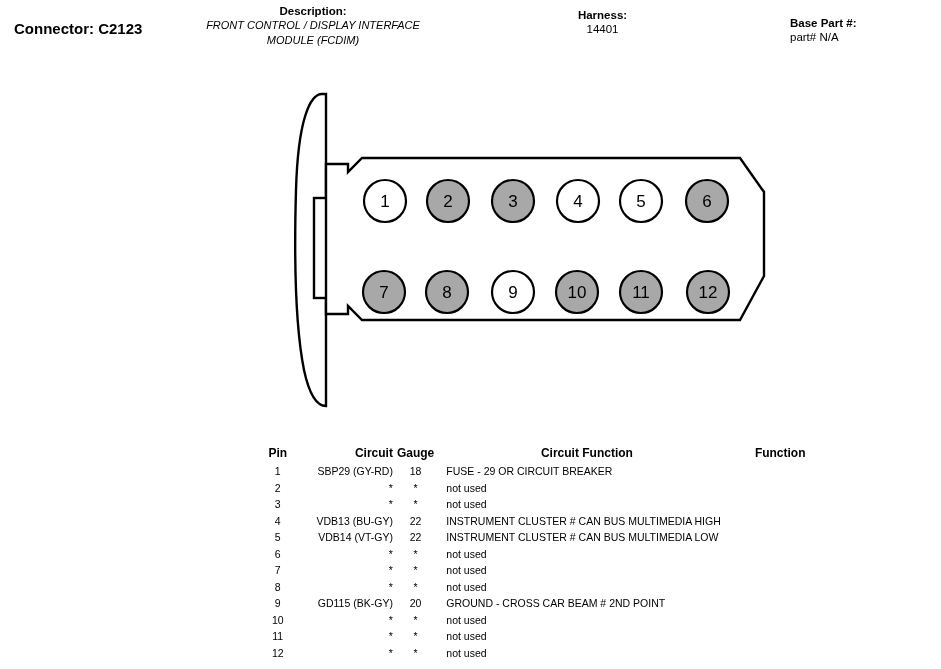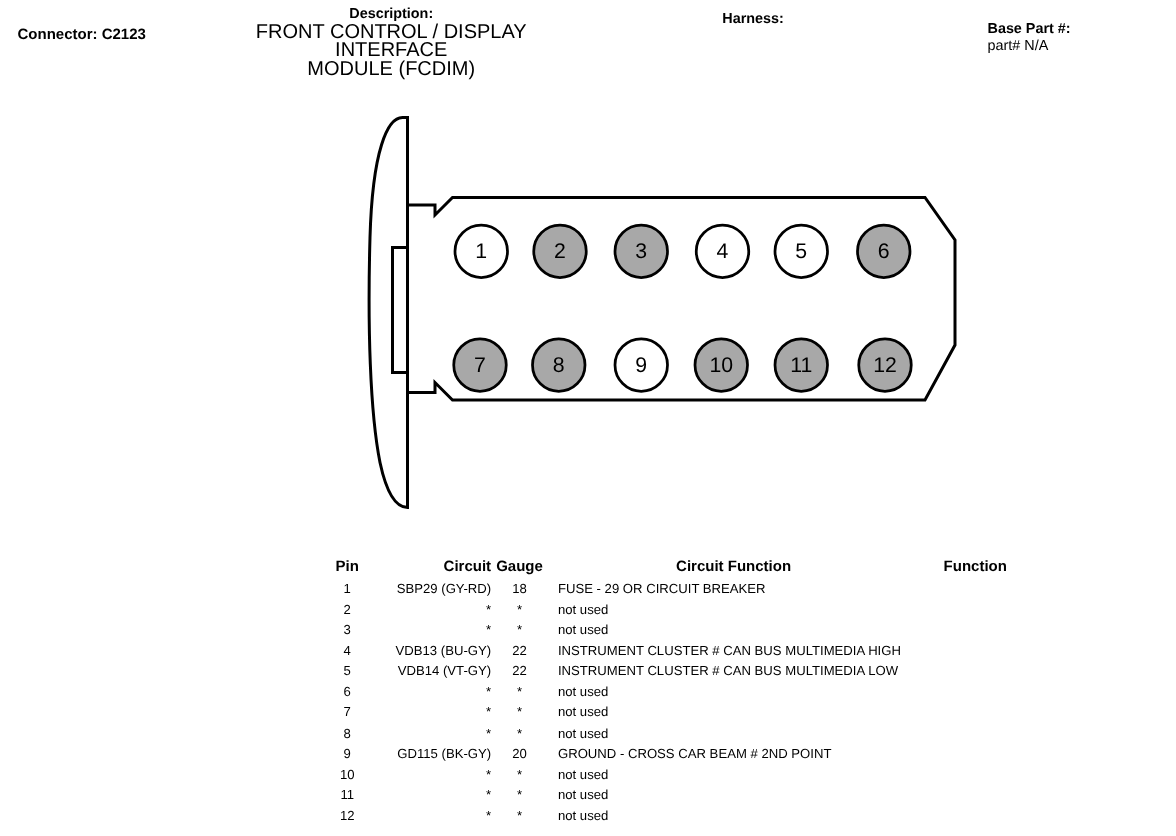--- a/index.html
+++ b/index.html
@@ -21,21 +21,21 @@
     position: absolute;
     top: 0;
     left: 0;
     width: 941px;
     height: 70px;
   }
   #connector-label {
     position: absolute;
     left: 14px;
     top: 20px;
-    font-size: 12px;
+    font-size: 15px;
     font-weight: bold;
     white-space: nowrap;
   }
   #desc-block {
     position: absolute;
     left: 168px;
     top: 4px;
     width: 290px;
     text-align: center;
   }
@@ -56,22 +56,23 @@
   .hdr-title {
     font-size: 11.5px;
     font-weight: bold;
     line-height: 14px;
   }
   .hdr-value {
     font-size: 11.5px;
     line-height: 14px;
   }
   #desc-block .hdr-value {
-    font-size: 16px;
+    font-size: 11px;
     line-height: 15px;
+    font-style: italic;
   }
 
   
   #connector-drawing {
     position: absolute;
     left: 270px;
     top: 80px;
     width: 520px;
     height: 340px;
   }
@@ -145,20 +146,21 @@
   <div id="connector-label">Connector: C2123</div>
 
   <div id="desc-block">
     <div class="hdr-title">Description:</div>
     <div class="hdr-value">FRONT CONTROL / DISPLAY INTERFACE</div>
     <div class="hdr-value">MODULE (FCDIM)</div>
   </div>
 
   <div id="harness-block">
     <div class="hdr-title">Harness:</div>
+    <div class="hdr-value">14401</div>
   </div>
 
   <div id="basepart-block">
     <div class="hdr-title">Base Part #:</div>
     <div class="hdr-value">part# N/A</div>
   </div>
 </div>
 
 <div id="connector-drawing">
   <svg width="520" height="340" viewBox="0 0 520 340">

